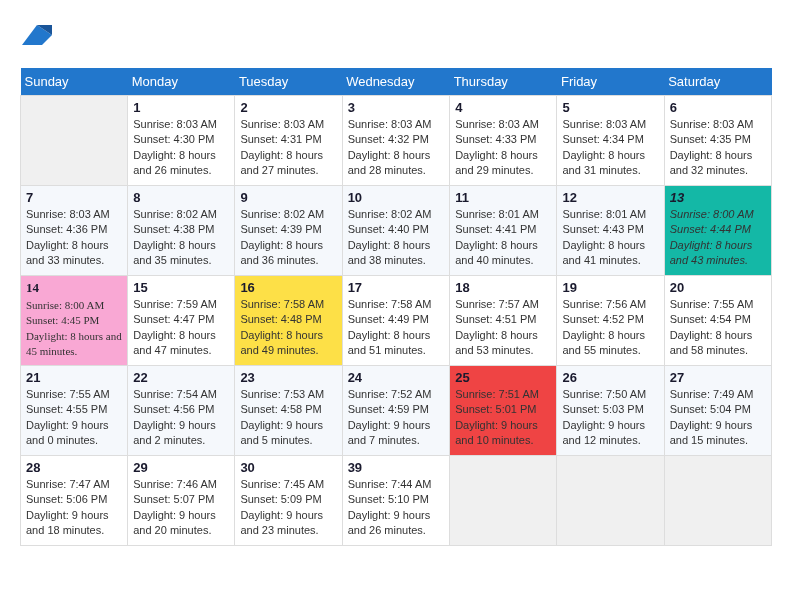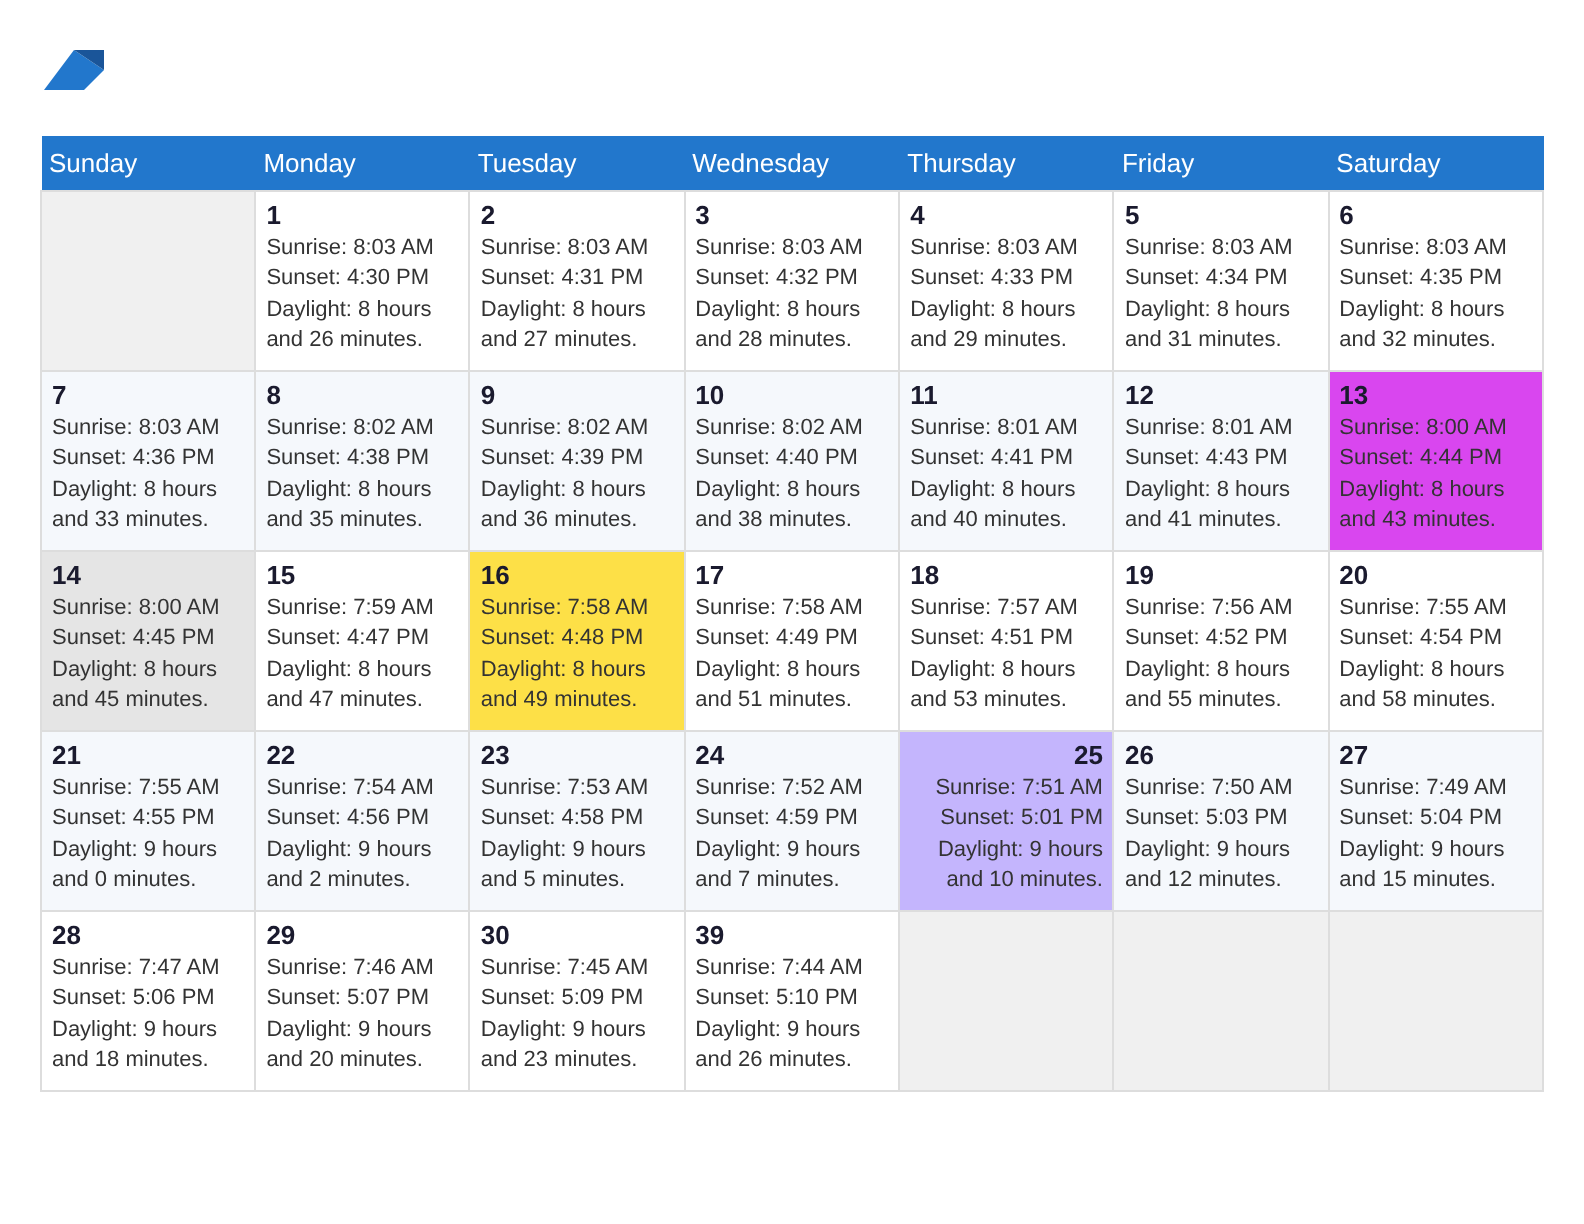--- a/index.html
+++ b/index.html
@@ -192,29 +192,29 @@
         <div class="day-info">
           Sunrise: 8:01 AM<br>Sunset: 4:41 PM<br>Daylight: 8 hours and 40 minutes.
         </div>
         </td>
         <td style="background: rgb(245, 248, 252);">
           <span class="day-num">12</span>
         <div class="day-info">
           Sunrise: 8:01 AM<br>Sunset: 4:43 PM<br>Daylight: 8 hours and 41 minutes.
         </div>
         </td>
-        <td style="background: #d946ef;">
+        <td style="background: #14b8a6; font-style: italic;">
           <span class="day-num">13</span>
         <div class="day-info">
           Sunrise: 8:00 AM<br>Sunset: 4:44 PM<br>Daylight: 8 hours and 43 minutes.
         </div>
         </td>
       </tr>
       <tr>
-        <td style="background: #e5e5e5;">
+        <td style="background: #f9a8d4; font-family: Liberation Serif, serif;">
           <span class="day-num">14</span>
         <div class="day-info">
           Sunrise: 8:00 AM<br>Sunset: 4:45 PM<br>Daylight: 8 hours and 45 minutes.
         </div>
         </td>
         <td style="background: rgb(255, 255, 255);">
           <span class="day-num">15</span>
         <div class="day-info">
           Sunrise: 7:59 AM<br>Sunset: 4:47 PM<br>Daylight: 8 hours and 47 minutes.
         </div>
@@ -268,21 +268,21 @@
         <div class="day-info">
           Sunrise: 7:53 AM<br>Sunset: 4:58 PM<br>Daylight: 9 hours and 5 minutes.
         </div>
         </td>
         <td style="background: rgb(245, 248, 252); margin-top: 10px;">
           <span class="day-num">24</span>
         <div class="day-info">
           Sunrise: 7:52 AM<br>Sunset: 4:59 PM<br>Daylight: 9 hours and 7 minutes.
         </div>
         </td>
-        <td style="background: #c4b5fd; text-align: right;">
+        <td style="background: #ef4444;">
           <span class="day-num">25</span>
         <div class="day-info">
           Sunrise: 7:51 AM<br>Sunset: 5:01 PM<br>Daylight: 9 hours and 10 minutes.
         </div>
         </td>
         <td style="background: rgb(245, 248, 252);">
           <span class="day-num">26</span>
         <div class="day-info">
           Sunrise: 7:50 AM<br>Sunset: 5:03 PM<br>Daylight: 9 hours and 12 minutes.
         </div>

